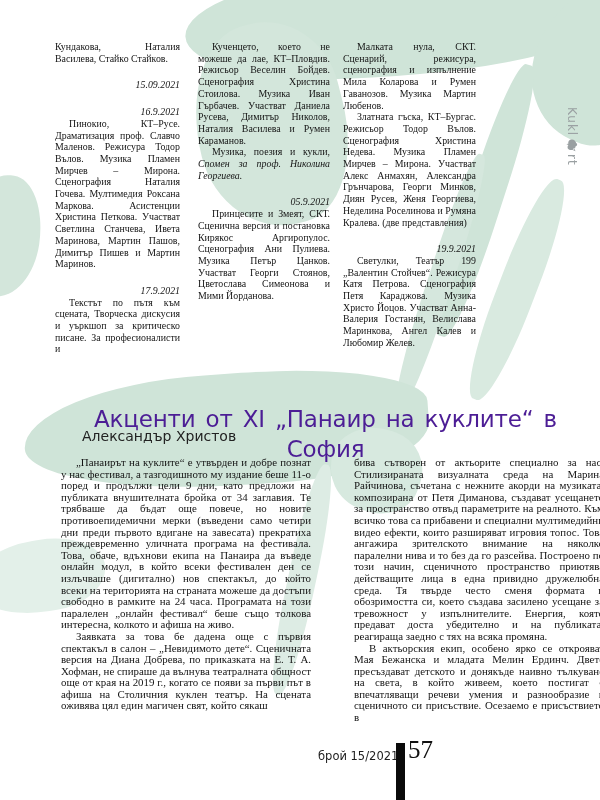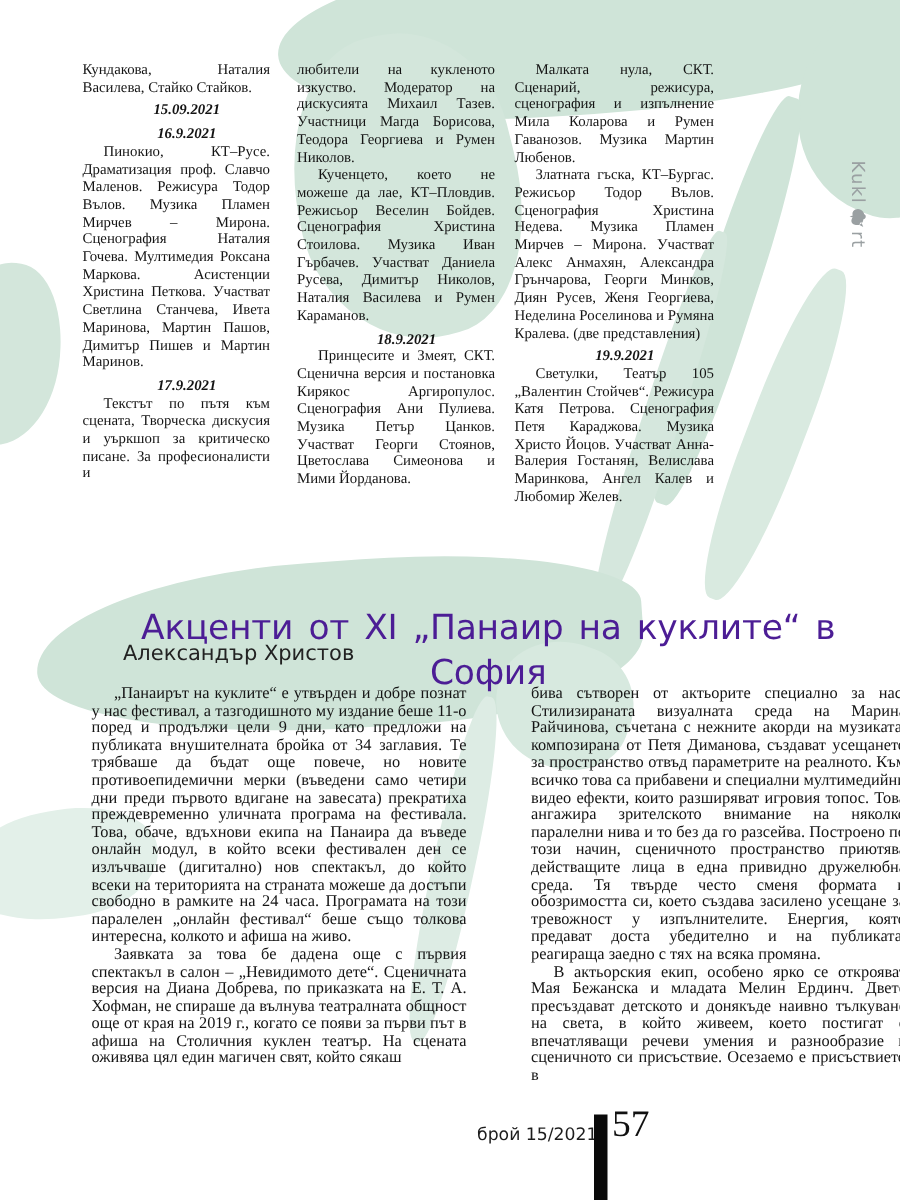--- a/index.html
+++ b/index.html
@@ -4,21 +4,21 @@
 <style>
   html,body{margin:0;padding:0;background:#888;}
   .page{position:relative;width:600px;height:800px;background:#ffffff;overflow:hidden;
         font-family:"Liberation Serif",serif;}
   
   .brush{position:absolute;z-index:0;}
   
   .lcol{position:absolute;top:41px;z-index:1;font:9.9px/11.7px "Liberation Serif",serif;
         text-align:justify;color:#141414;}
   .lblock{margin:0;}
-  .lblock.date{margin-top:4px;padding-left:14px;font-style:italic;text-align:center;font-weight:bold;}
+  .lblock.date{margin-top:15px;padding-left:14px;font-style:italic;text-align:right;}
   .lblock.ind{text-indent:14px;}
   .run-b{font-weight:normal;}
   .run-i{font-style:italic;}
   
   .headline{position:absolute;left:63px;top:389px;width:525px;z-index:1;
             font:400 23px/30px "DejaVu Sans",sans-serif;letter-spacing:-0.2px;
             word-spacing:3px;color:#4c1d95;text-align:center;}
   .author{position:absolute;left:50px;top:428px;z-index:1;
           font:400 14px "DejaVu Sans",sans-serif;color:#222;margin-left:32px;}
   .bodycols{position:absolute;left:41px;top:457px;z-index:1;display:flex;gap:23px;}
@@ -69,30 +69,30 @@
 
   <div class="lcol" style="left:55px;width:125px;">
       <p class="lblock"><span class="run-r">Кундакова, Наталия Василева, Стайко Стайков.</span></p>
       <p class="lblock date"><span class="run-r">15.09.2021</span></p>
       <p class="lblock date"><span class="run-r">16.9.2021</span></p>
       <p class="lblock ind"><span class="run-b">Пинокио</span><span class="run-r">, КТ–Русе. Драматизация проф. Славчо Маленов. Режисура Тодор Вълов. Музика Пламен Мирчев – Мирона. Сценография Наталия Гочева. Мултимедия Роксана Маркова. Асистенции Христина Петкова. Участват Светлина Станчева, Ивета Маринова, Мартин Пашов, Димитър Пишев и Мартин Маринов.</span></p>
       <p class="lblock date"><span class="run-r">17.9.2021</span></p>
       <p class="lblock ind"><span class="run-b">Текстът по пътя към сцената</span><span class="run-r">, Творческа дискусия и уъркшоп за критическо писане. За професионалисти и</span></p>
     </div>
   <div class="lcol" style="left:198px;width:132px;">
-      <p class="lblock"><span class="run-r">любители на кукленото изкуство. Модератор на дискусията Михаил Тазев. Участници Магда Борисова, Теодора Георгиева и Румен Николов.</span></p>
       <p class="lblock ind"><span class="run-b">Кученцето, което не можеше да лае,</span><span class="run-r"> КТ–Пловдив. Режисьор Веселин Бойдев. Сценография Христина Стоилова. Музика Иван Гърбачев. Участват Даниела Русева, Димитър Николов, Наталия Василева и Румен Караманов.</span></p>
-      <p class="lblock date"><span class="run-r">18.9.2021</span></p>
+      <p class="lblock ind"><span class="run-b">Музика, поезия и кукли,</span><span class="run-i"> Спомен за проф. Николина Георгиева.</span></p>
+      <p class="lblock date"><span class="run-r">05.9.2021</span></p>
       <p class="lblock ind"><span class="run-b">Принцесите и Змеят</span><span class="run-r">, СКТ. Сценична версия и постановка Кирякос Аргиропулос. Сценография Ани Пулиева. Музика Петър Цанков. Участват Георги Стоянов, Цветослава Симеонова и Мими Йорданова.</span></p>
     </div>
   <div class="lcol" style="left:343px;width:133px;">
       <p class="lblock ind"><span class="run-b">Малката нула</span><span class="run-r">, СКТ. Сценарий, режисура, сценография и изпълнение Мила Коларова и Румен Гаванозов. Музика Мартин Любенов.</span></p>
       <p class="lblock ind"><span class="run-b">Златната гъска</span><span class="run-r">, КТ–Бургас. Режисьор Тодор Вълов. Сценография Христина Недева. Музика Пламен Мирчев – Мирона. Участват Алекс Анмахян, Александра Грънчарова, Георги Минков, Диян Русев, Женя Георгиева, Неделина Роселинова и Румяна Кралева. (две представления)</span></p>
       <p class="lblock date"><span class="run-r">19.9.2021</span></p>
-      <p class="lblock ind"><span class="run-b">Светулки</span><span class="run-r">, Театър 105 „Валентин Стойчев“. Режисура Катя Петрова. Сценография Петя Караджова. Музика Христо Йоцов. Участват Анна-Валерия Гостанян, Велислава Маринкова, Ангел Калев и Любомир Желев.</span></p>
+      <p class="lblock ind"><span class="run-b">Светулки</span><span class="run-r">, Театър 199 „Валентин Стойчев“. Режисура Катя Петрова. Сценография Петя Караджова. Музика Христо Йоцов. Участват Анна-Валерия Гостанян, Велислава Маринкова, Ангел Калев и Любомир Желев.</span></p>
     </div>
 
   <h1 class="headline">Акценти от XI „Панаир на куклите“ в София</h1>
   <div class="author">Александър Христов</div>
 
   <div class="bodycols">
     <div class="bodycol">
         <p class="bpar ind">„Панаирът на куклите“ е утвърден и добре познат у нас фестивал, а тазгодишното му издание беше 11-о поред и продължи цели 9 дни, като предложи на публиката внушителната бройка от 34 заглавия. Те трябваше да бъдат още повече, но новите противоепидемични мерки (въведени само четири дни преди първото вдигане на завесата) прекратиха преждевременно уличната програма на фестивала. Това, обаче, вдъхнови екипа на Панаира да въведе онлайн модул, в който всеки фестивален ден се излъчваше (дигитално) нов спектакъл, до който всеки на територията на страната можеше да достъпи свободно в рамките на 24 часа. Програмата на този паралелен „онлайн фестивал“ беше също толкова интересна, колкото и афиша на живо.</p>
         <p class="bpar ind">Заявката за това бе дадена още с първия спектакъл в салон – „Невидимото дете“. Сценичната версия на Диана Добрева, по приказката на Е. Т. А. Хофман, не спираше да вълнува театралната общност още от края на 2019 г., когато се появи за първи път в афиша на Столичния куклен театър. На сцената оживява цял един магичен свят, който сякаш</p>
       </div>

